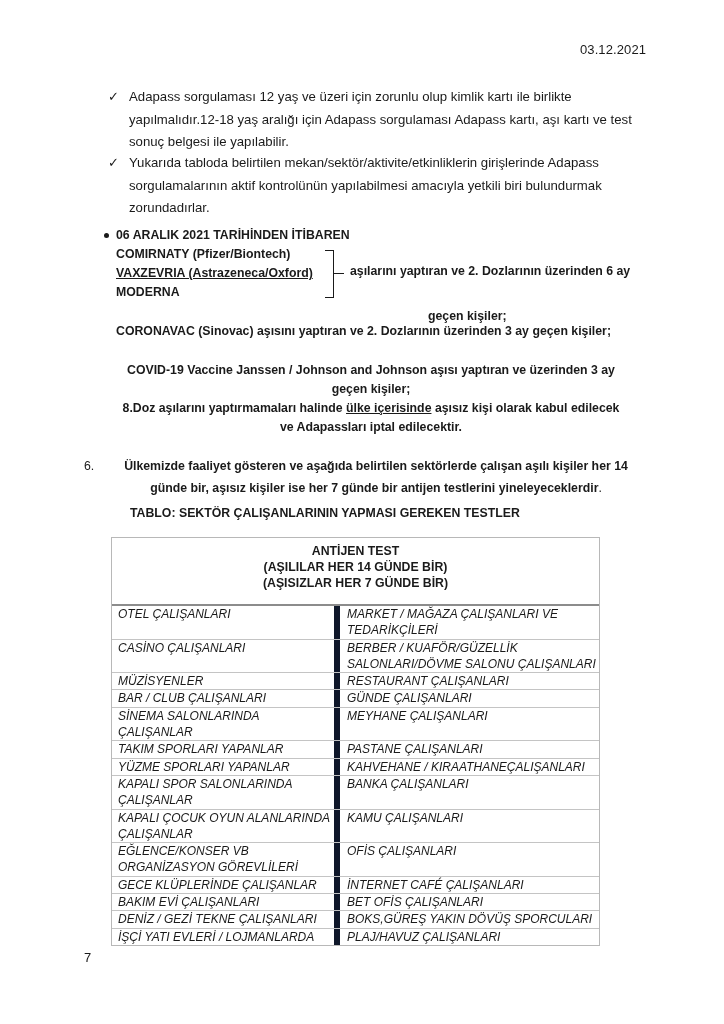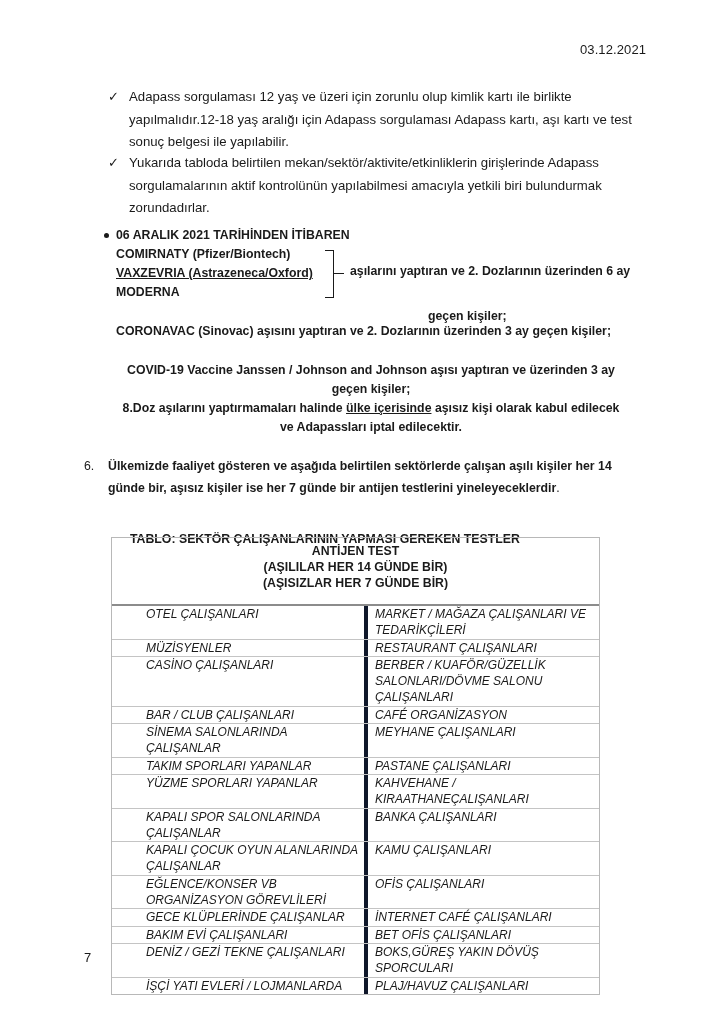--- a/index.html
+++ b/index.html
@@ -31,42 +31,42 @@
     .bracket-tick { left: 334px; top: 273px; width: 10px; height: 1.3px; background: #1a1a1a; }
     .brk-text { left: 350px; top: 264px; font-size: 12.3px; font-weight: bold; }
     .brk-text2 { left: 428px; top: 283px; font-size: 12.3px; font-weight: bold; margin-top: 26px; }
     .l5 { top: 322px; }
     .l6 { top: 361px; width: 510px; }
     .l7 { top: 399px; width: 510px; }
     .u { text-decoration: underline; }
 
     .num-item { left: 84px; top: 455px; width: 560px; font-size: 12.3px; line-height: 22px; }
     .num-item .n { position: absolute; left: 0; top: 0; font-weight: normal; }
-    .num-item .t { display: block; padding-left: 24px; font-weight: bold; }
+    .num-item .t { display: block; padding-left: 24px; font-weight: bold; text-align: center; }
     .num-item .t .nb { font-weight: normal; }
 
-    .tbl-title { left: 130px; top: 532px; font-size: 12.3px; font-weight: bold; }
+    .tbl-title { left: 130px; top: 506px; font-size: 12.3px; font-weight: bold; }
 
     .tbl {
       left: 111px; top: 537px; width: 489px;
       border: 1px solid #b8b8b8;
     }
     .tbl-head {
       height: 68px; text-align: center; font-weight: bold; font-size: 12.3px; line-height: 16px;
       padding-top: 5px;
       border-bottom: 2px solid #8c8c8c;
     }
     .tbl-head div { display: block; }
     .row { display: flex; border-top: 1px solid #c4c4c4; }
     .row:first-of-type { border-top: none; }
     .cell {
       font-style: italic; font-size: 12px; line-height: 16.3px; padding: 0 0 0 6px;
       color: #1a1a1a;
     }
-    .cell.c1 { width: 228px; border-right: 4px solid #0f172a; margin-left: 28px; }
+    .cell.c1 { width: 228px; border-right: 6px solid #0f172a; }
     .cell.c2 { flex: 1; padding-left: 7px; }
     .page-num { left: 84px; top: 950px; font-size: 13px; }
   </style>
 </head>
 <body>
 
 <div class="abs date">03.12.2021</div>
 
 <div class="abs check-item ci1">
   <span class="mark">✓</span>
@@ -102,30 +102,30 @@
     <div>ANTİJEN TEST</div>
     <div>(AŞILILAR HER 14 GÜNDE BİR)</div>
     <div>(AŞISIZLAR HER 7 GÜNDE BİR)</div>
   </div>
   <div class="tbody">
     <div class="row">
         <div class="cell c1">OTEL ÇALIŞANLARI</div>
         <div class="cell c2">MARKET / MAĞAZA ÇALIŞANLARI VE TEDARİKÇİLERİ</div>
       </div>
     <div class="row">
+        <div class="cell c1">CASİNO ÇALIŞANLARI</div>
+        <div class="cell c2">BERBER / KUAFÖR/GÜZELLİK SALONLARI/DÖVME SALONU ÇALIŞANLARI</div>
+      </div>
+    <div class="row">
         <div class="cell c1">MÜZİSYENLER</div>
         <div class="cell c2">RESTAURANT ÇALIŞANLARI</div>
       </div>
     <div class="row">
-        <div class="cell c1">CASİNO ÇALIŞANLARI</div>
-        <div class="cell c2">BERBER / KUAFÖR/GÜZELLİK SALONLARI/DÖVME SALONU ÇALIŞANLARI</div>
-      </div>
-    <div class="row">
         <div class="cell c1">BAR / CLUB ÇALIŞANLARI</div>
-        <div class="cell c2">CAFÉ ORGANİZASYON</div>
+        <div class="cell c2">GÜNDE ÇALIŞANLARI</div>
       </div>
     <div class="row">
         <div class="cell c1">SİNEMA SALONLARINDA ÇALIŞANLAR</div>
         <div class="cell c2">MEYHANE ÇALIŞANLARI</div>
       </div>
     <div class="row">
         <div class="cell c1">TAKIM SPORLARI YAPANLAR</div>
         <div class="cell c2">PASTANE ÇALIŞANLARI</div>
       </div>
     <div class="row">

